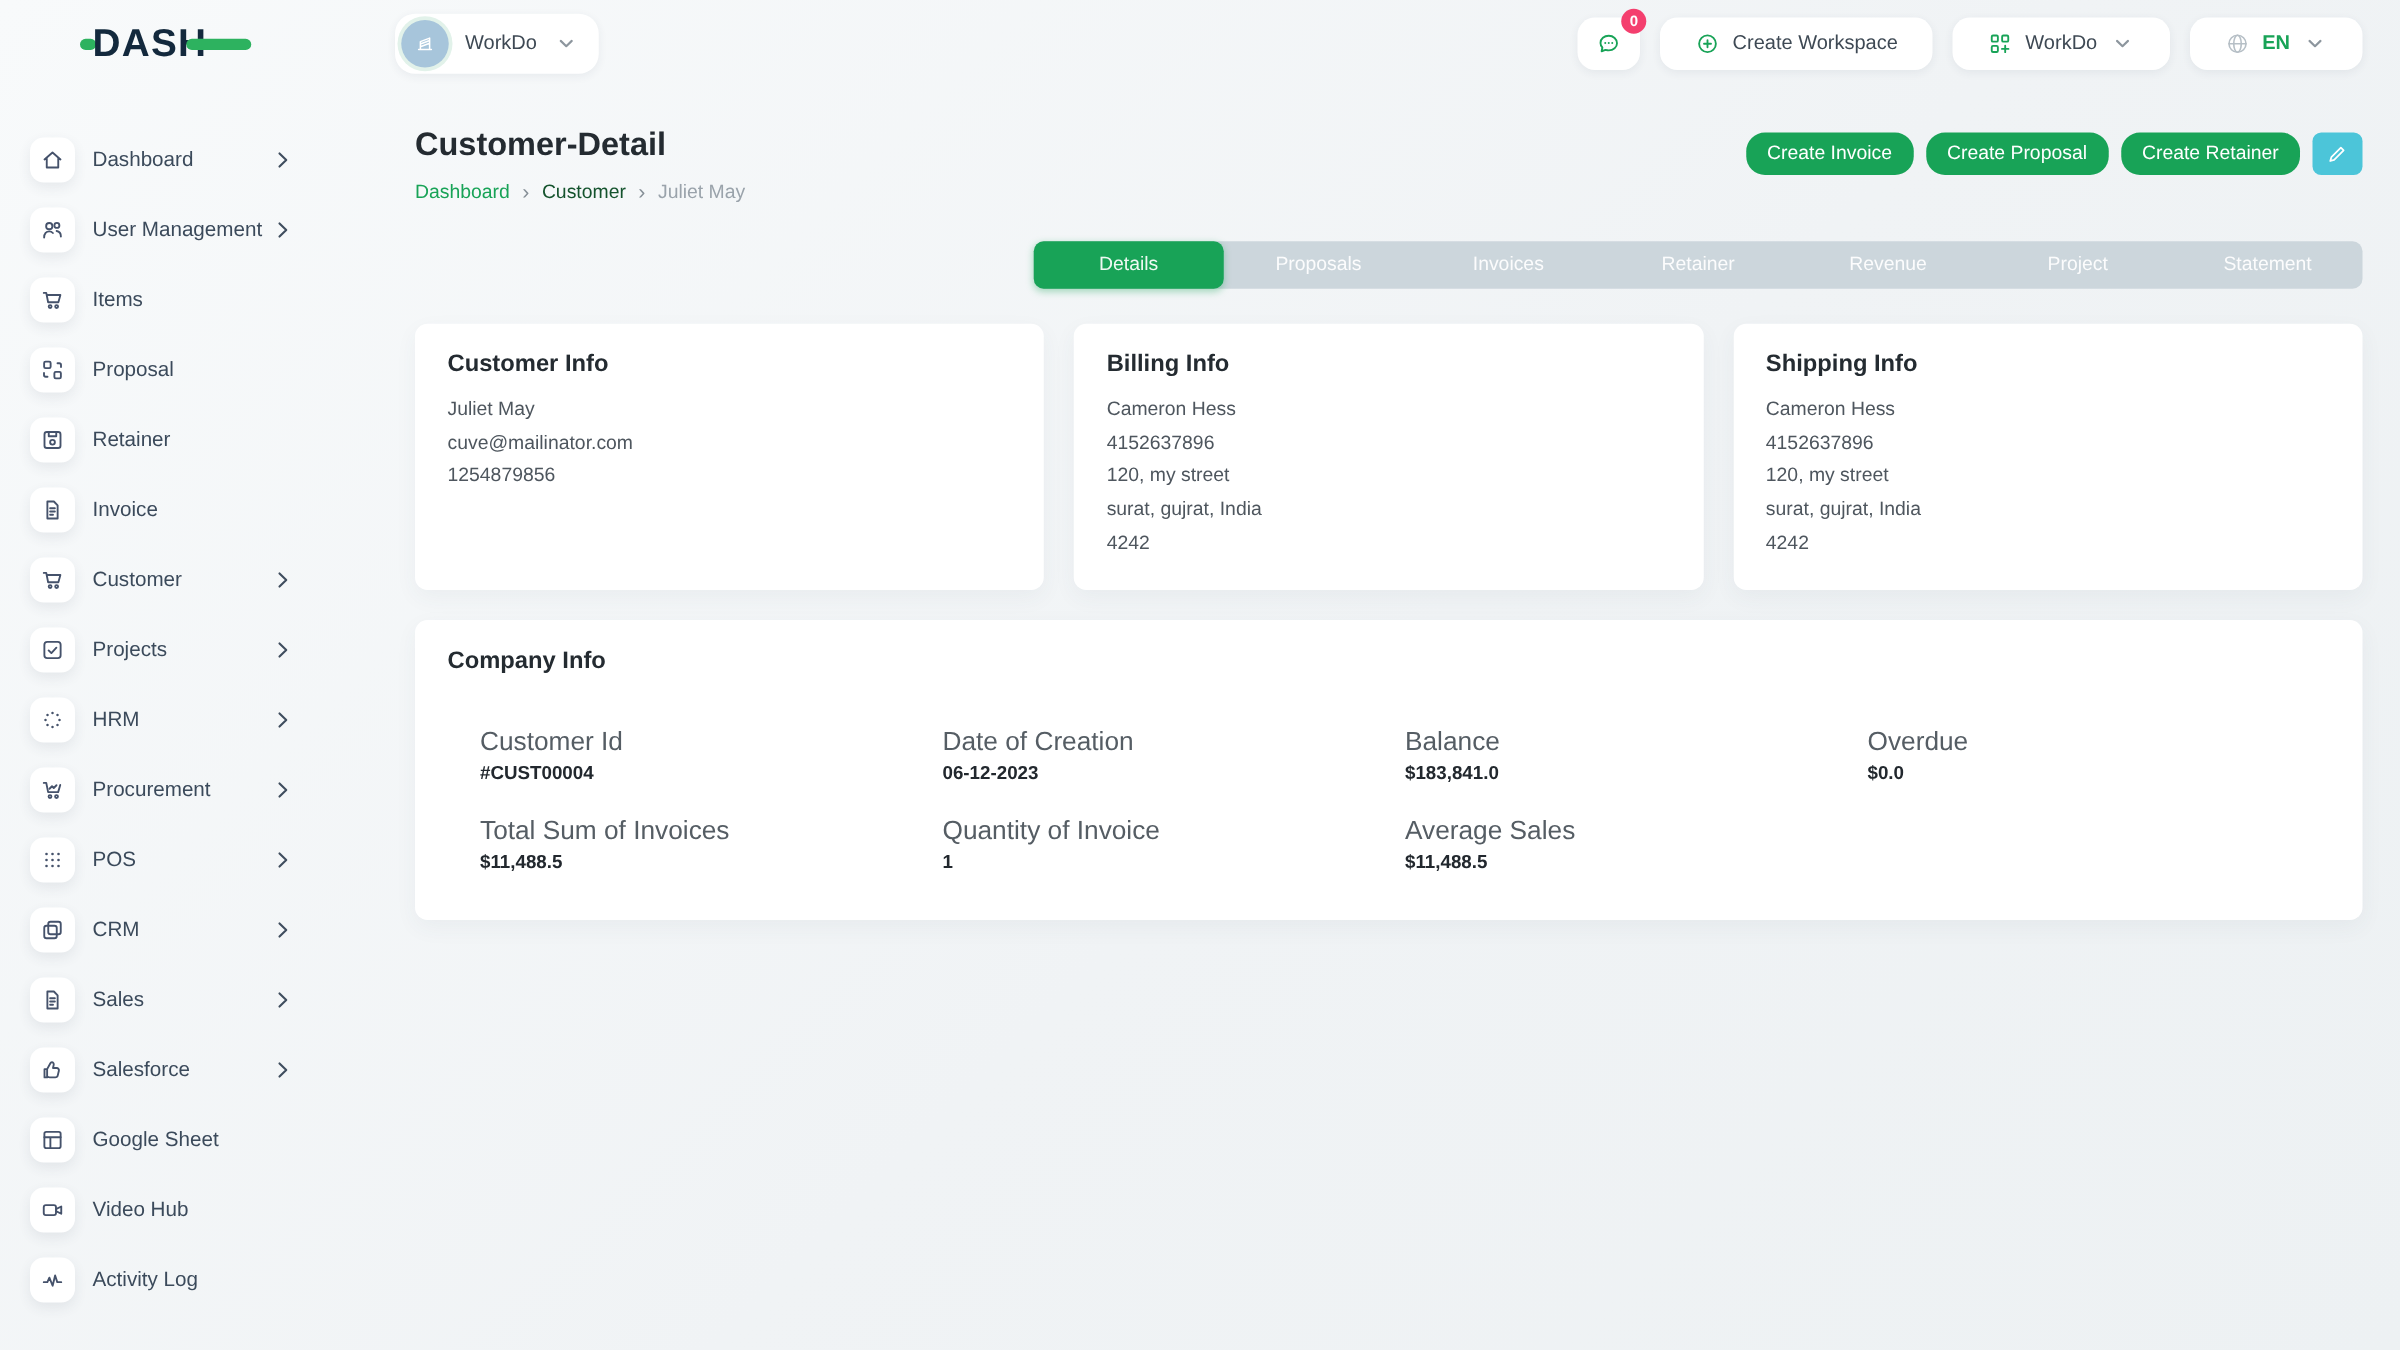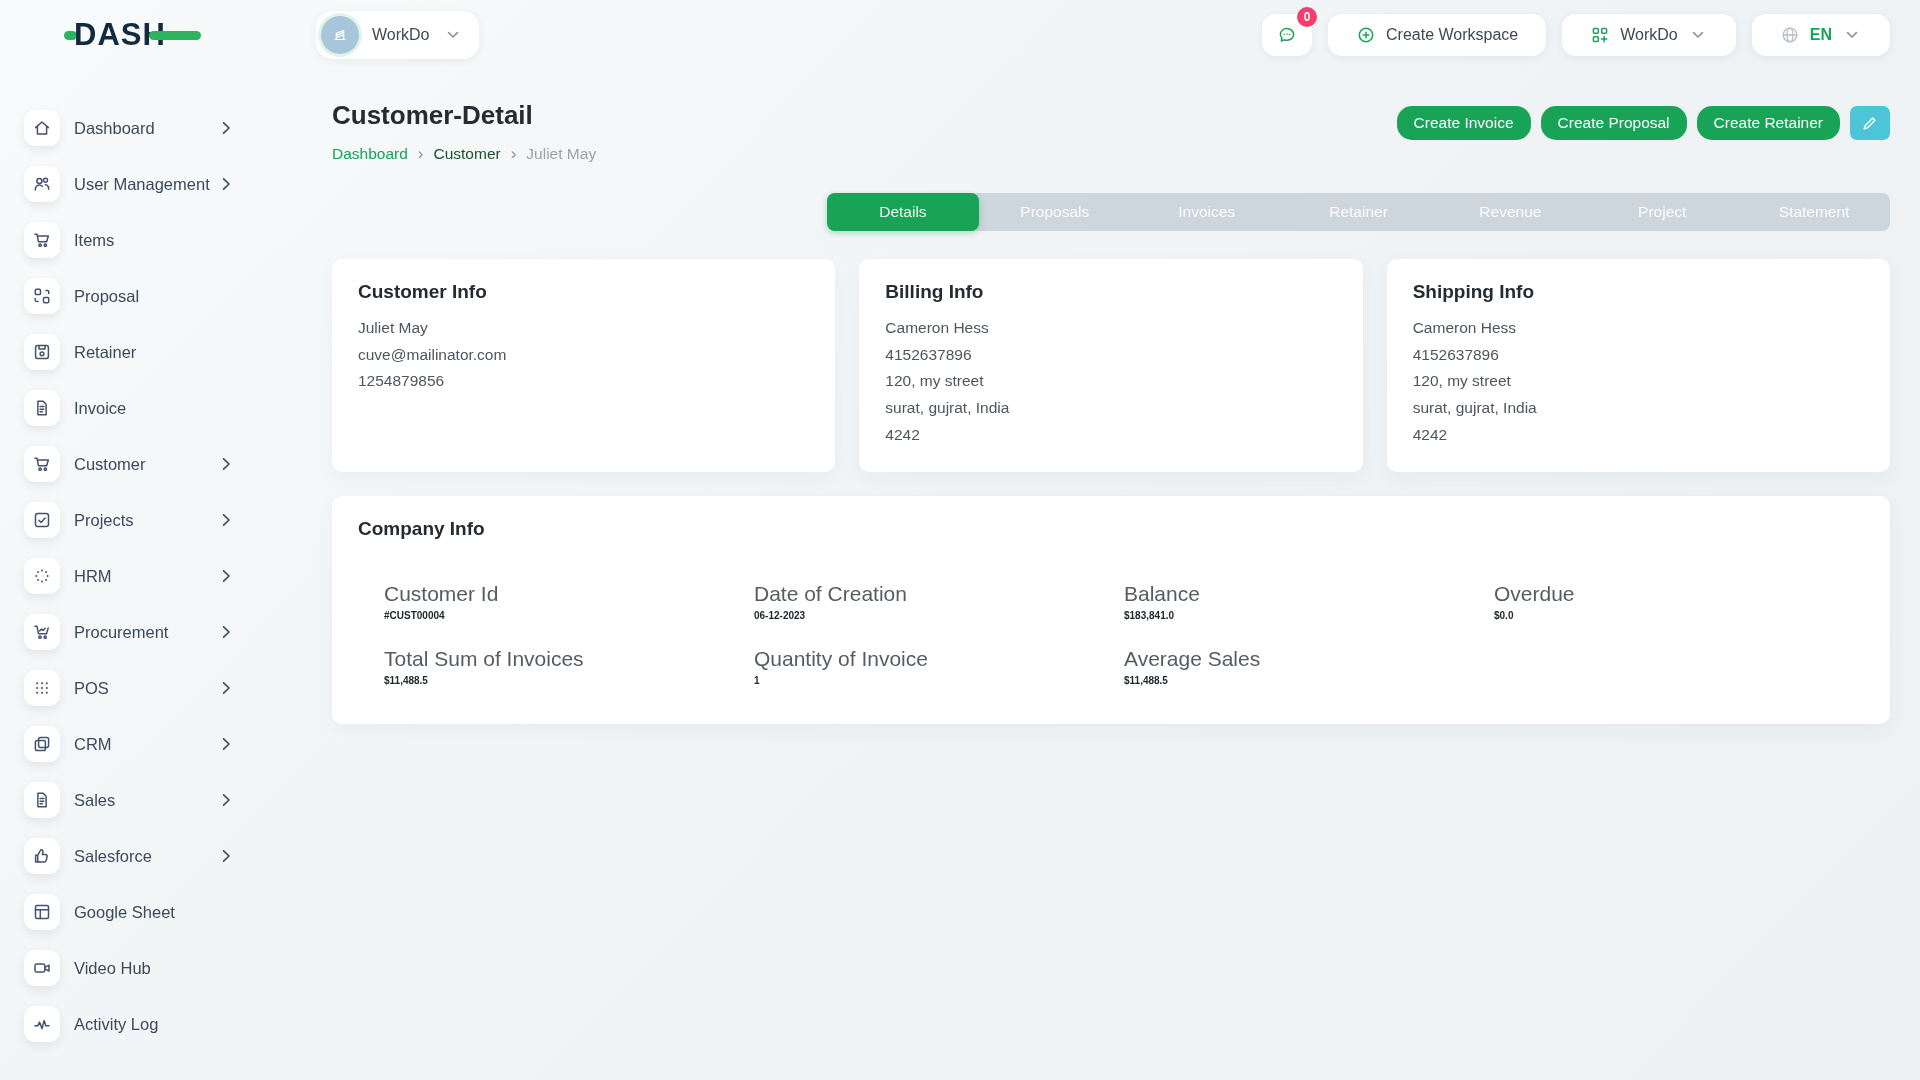--- a/index.html
+++ b/index.html
@@ -66,21 +66,21 @@
   .tab-active{background:var(--primary);border-radius:8px;box-shadow:0 2px 6px rgba(24,163,87,.35);}
   
   .info-cards-row{display:grid;grid-template-columns:1fr 1fr 1fr;gap:24px;margin-top:28px;}
   .card{background:#fff;border-radius:10px;box-shadow:0 6px 18px rgba(50,70,90,.05);padding:22px 26px;}
   .info-card{min-height:202px;}
   .card-title{margin:0 0 14px;font-size:19px;font-weight:700;color:#242b31;}
   .card-line{margin:0 0 5px;font-size:15.5px;color:#4e565e;line-height:1.4;}
   .company-card{margin-top:24px;min-height:218px;}
   .company-fields{display:grid;grid-template-columns:repeat(4,1fr);row-gap:26px;padding:28px 0 16px 26px;}
   .field-label{font-size:21px;color:#555d64;margin-bottom:4px;}
-  .field-value{font-size:10px;font-weight:700;color:#22282e;}
+  .field-value{font-size:15px;font-weight:700;color:#22282e;}
 </style>
 </head>
 <body>
 
 <header class="header">
   <div class="logo">
     <span class="logo-dot"></span>
     <span class="logo-text">DASH</span>
     <span class="logo-bar"></span>
   </div>

